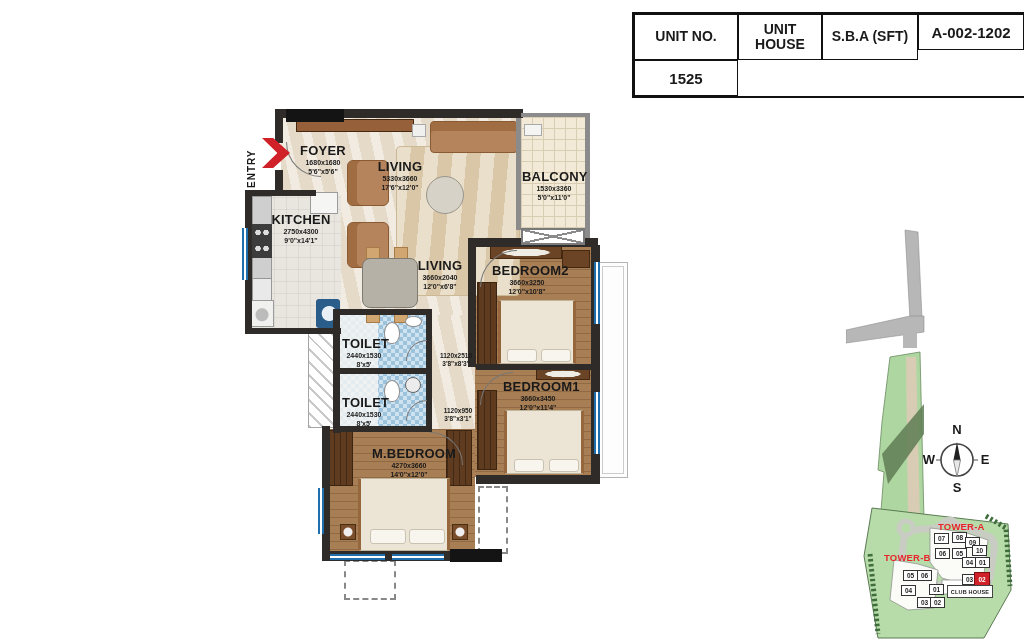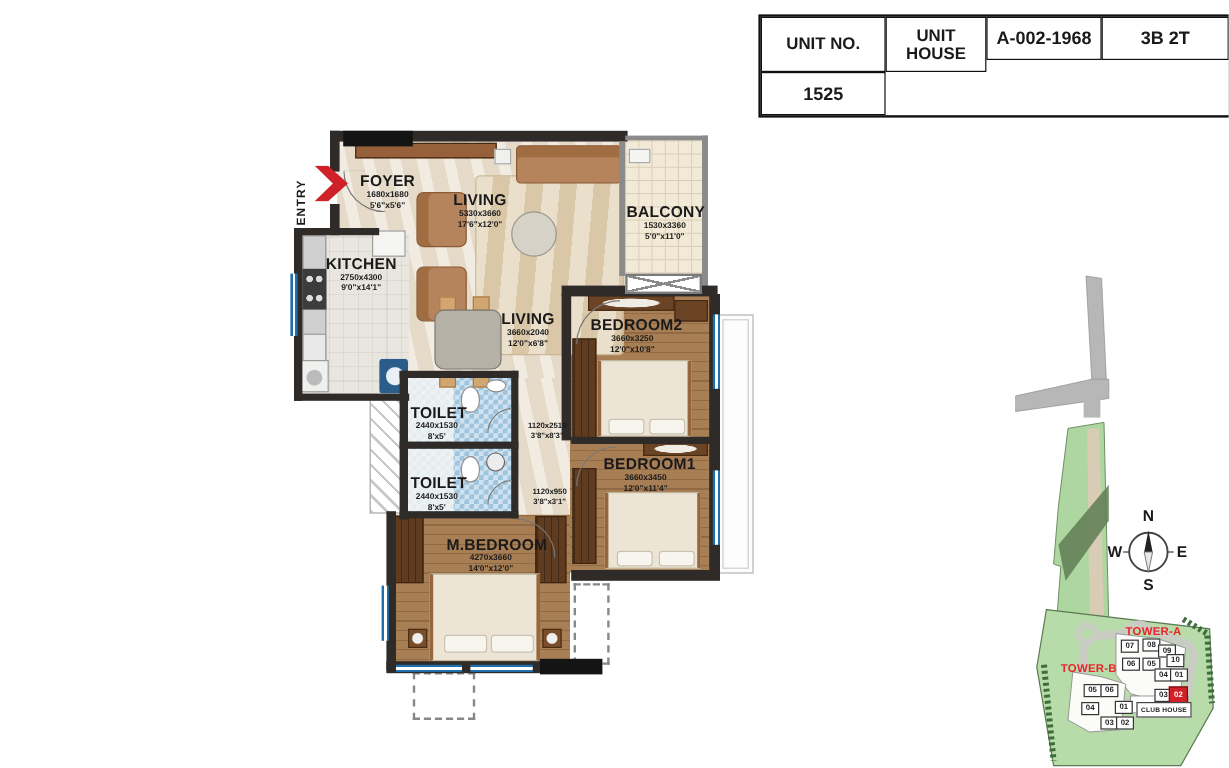--- a/index.html
+++ b/index.html
@@ -58,22 +58,22 @@
   .ledge .inner{position:absolute;left:3px;top:3px;right:3px;bottom:3px;border:1px solid #cccccc;}
 </style>
 </head>
 <body>
 
 <div id="stage">
 
   <div class="unit-table">
     <div class="cell hd">UNIT NO.</div>
     <div class="cell hd">UNIT HOUSE</div>
-    <div class="cell vl">A-002-1968</div>
-    <div class="cell vl">3B 2T</div>
+    <div class="cell hd">S.B.A (SFT)</div>
+    <div class="cell vl">A-002-1202</div>
     <div class="cell vl">1525</div>
   </div>
 
   <div class="room marble" style="left:281px;top:118px;width:240px;height:127px;"></div>
   <div class="room marble" style="left:341px;top:245px;width:134px;height:70px;"></div>
   <div class="room marble" style="left:430px;top:315px;width:45px;height:115px;"></div>
   <div class="room ktile" style="left:250px;top:195px;width:91px;height:135px;"></div>
   <div class="room grid" style="left:521px;top:117px;width:65px;height:126px;"></div>
   <div class="room wood" style="left:475px;top:245px;width:122px;height:122px;"></div>
   <div class="room wood" style="left:475px;top:367px;width:122px;height:110px;"></div>

